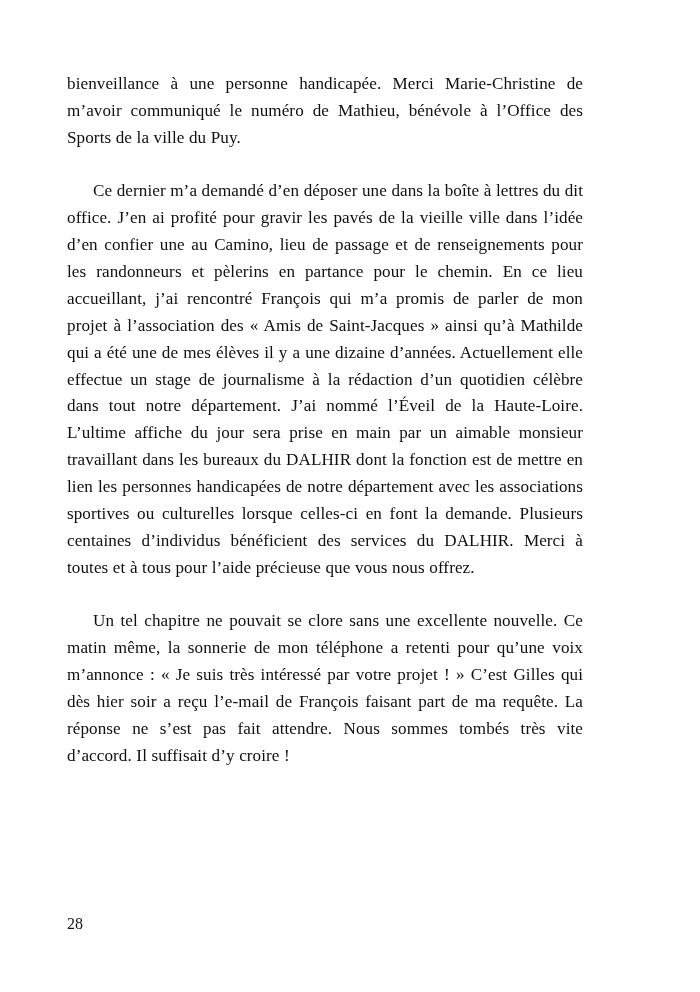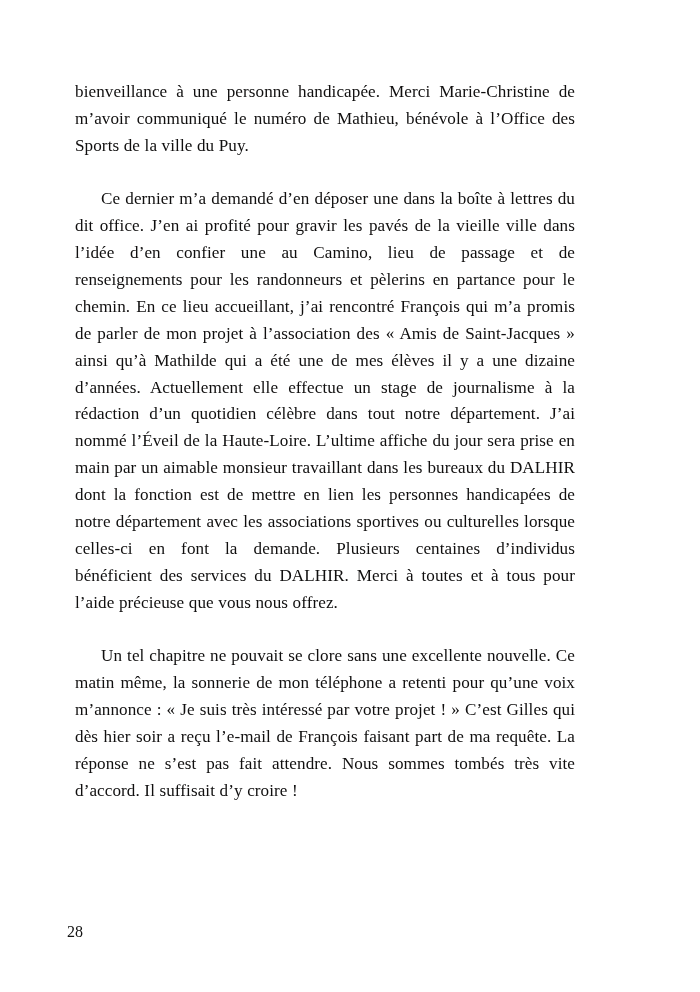--- a/index.html
+++ b/index.html
@@ -18,21 +18,21 @@
     color: #111111;
     -webkit-font-smoothing: antialiased;
   }
   .text-block {
     position: absolute;
     left: 67px;
     top: 71px;
     width: 516px;
   }
   .para {
-    margin: 8px;
+    margin: 0;
     font-size: 17.1px;
     line-height: 26.9px;
     text-align: justify;
     text-justify: inter-word;
     color: #100f0f;
     letter-spacing: 0.005em;
     word-spacing: 0.01em;
     hyphens: none;
     -webkit-hyphens: none;
   }
@@ -43,21 +43,20 @@
     text-indent: 26px;
   }
   .page-number {
     position: absolute;
     left: 67px;
     top: 915px;
     font-size: 16px;
     line-height: 18px;
     color: #121212;
     font-family: "Liberation Serif", "DejaVu Serif", serif;
-    margin-top: 8px;
   }
 </style>
 </head>
 <body>
 
 <div class="page">
 
   <div class="text-block">
 
     <p class="para">bienveillance à une personne handicapée. Merci Marie-Christine de m’avoir communiqué le numéro de Mathieu, bénévole à l’Office des Sports de la ville du Puy.</p>

